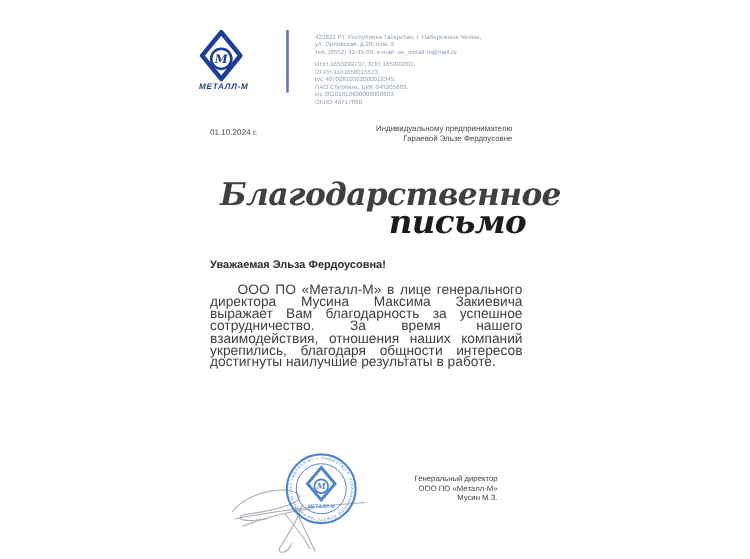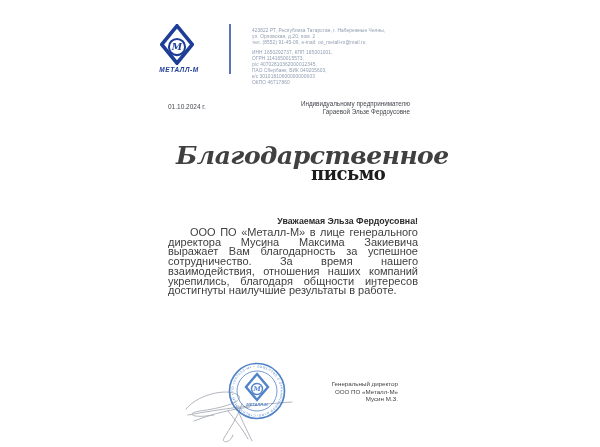--- a/index.html
+++ b/index.html
@@ -20,24 +20,24 @@
     font-size:4.8px;line-height:6px;color:#8e9cb0;letter-spacing:0.1px;}
   
   .date{position:absolute;left:168px;top:103px;font-size:6.5px;color:#44484e;}
   .recipient{position:absolute;right:190px;top:100px;width:140px;text-align:right;
     font-size:6.3px;line-height:8px;color:#44484e;}
   
   .title-1{position:absolute;left:176px;top:141px;
     font-family:"DejaVu Serif",serif;font-style:italic;font-weight:bold;
     font-size:25px;letter-spacing:-0.5px;color:#404040;}
   .title-2{position:absolute;left:311px;top:163px;
-    font-family:"DejaVu Serif",serif;font-weight:bold;
-    font-size:18px;letter-spacing:-0.5px;color:#1c1c1c;}
+    font-family:"DejaVu Serif",serif;font-style:italic;font-weight:bold;
+    font-size:26px;letter-spacing:-0.5px;color:#1c1c1c;}
   
-  .greeting{position:absolute;left:168px;top:216px;width:250px;text-align:right;
+  .greeting{position:absolute;left:168px;top:206px;width:250px;text-align:left;
     font-size:8.8px;font-weight:bold;color:#2b2b2b;}
   .body-text{position:absolute;left:168px;top:228px;width:250px;
     font-size:11px;line-height:9.7px;text-align:justify;color:#3f3f3f;}
   .body-text p{margin:0;text-indent:22px;}
   
   .stamp-svg{position:absolute;left:227px;top:361px;width:60px;height:60px;opacity:0.92;}
   .autograph-svg{position:absolute;left:180px;top:365px;width:120px;height:80px;}
   .sign-block{position:absolute;right:202px;top:380px;width:120px;text-align:right;
     font-size:6.2px;line-height:7.6px;color:#3f3f3f;}
 </style>

